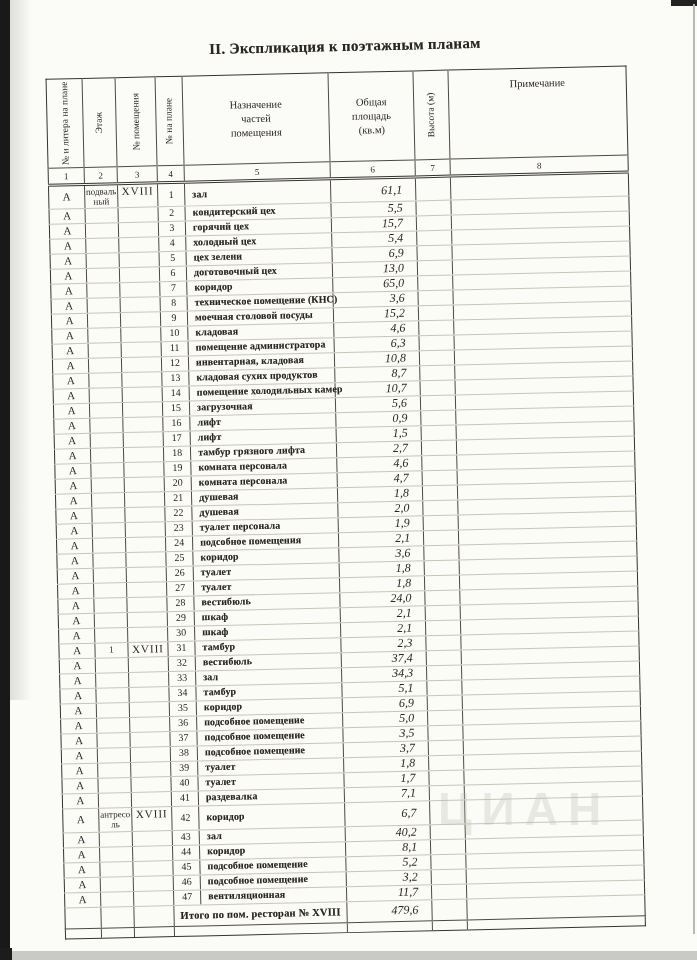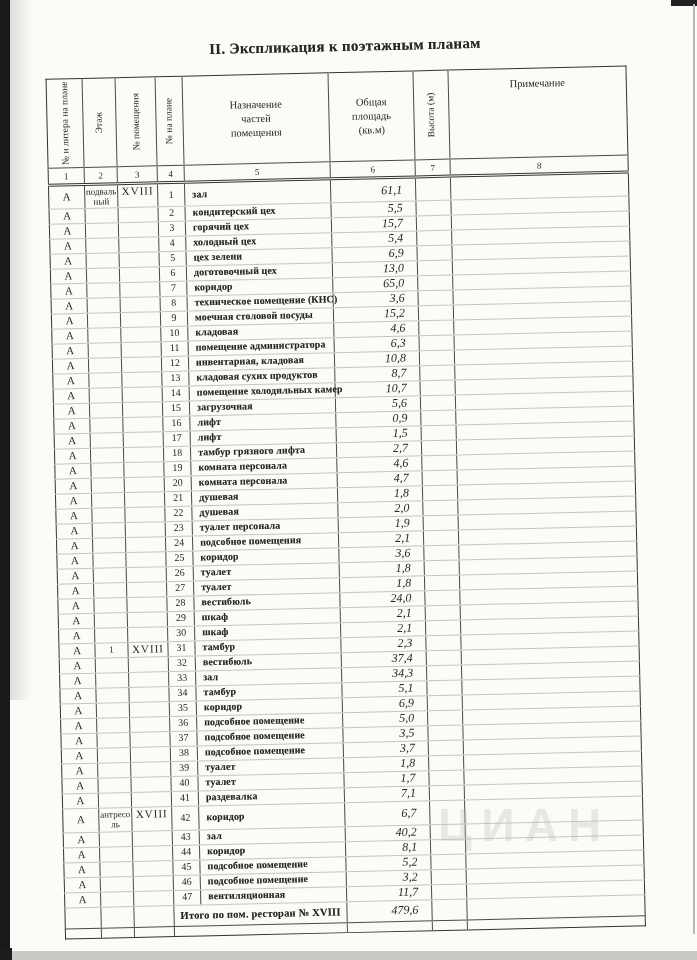--- a/index.html
+++ b/index.html
@@ -12,21 +12,21 @@
   
   .edge-left{position:absolute;left:0;top:0;width:10px;height:952px;background:#191919;}
   .edge-left-fade{position:absolute;left:10px;top:0;width:22px;height:700px;
     background:linear-gradient(to right,#dededa,rgba(251,251,248,0));}
   .edge-bottom{position:absolute;left:0;bottom:0;width:697px;height:9px;background:#c9c9c5;}
   .edge-bottom-corner{position:absolute;left:0;bottom:0;width:12px;height:12px;background:#1c1c1c;}
   .edge-top-right{position:absolute;right:0;top:0;width:26px;height:6px;background:#222;}
   .edge-right{position:absolute;right:2px;top:4px;width:2px;height:930px;background:#b9b9b4;}
 
   .watermark{
-    position:absolute;left:438px;top:798px;z-index:9;
+    position:absolute;left:438px;top:782px;z-index:9;
     font-size:46px;font-weight:bold;letter-spacing:10px;
     color:rgba(188,188,178,0.30);
     font-family:"Liberation Sans","DejaVu Sans",sans-serif;
   }
 
   .doc{
     position:absolute;left:28px;top:28px;width:642px;
     transform:rotate(-1.3deg);
     transform-origin:320px 420px;
   }

